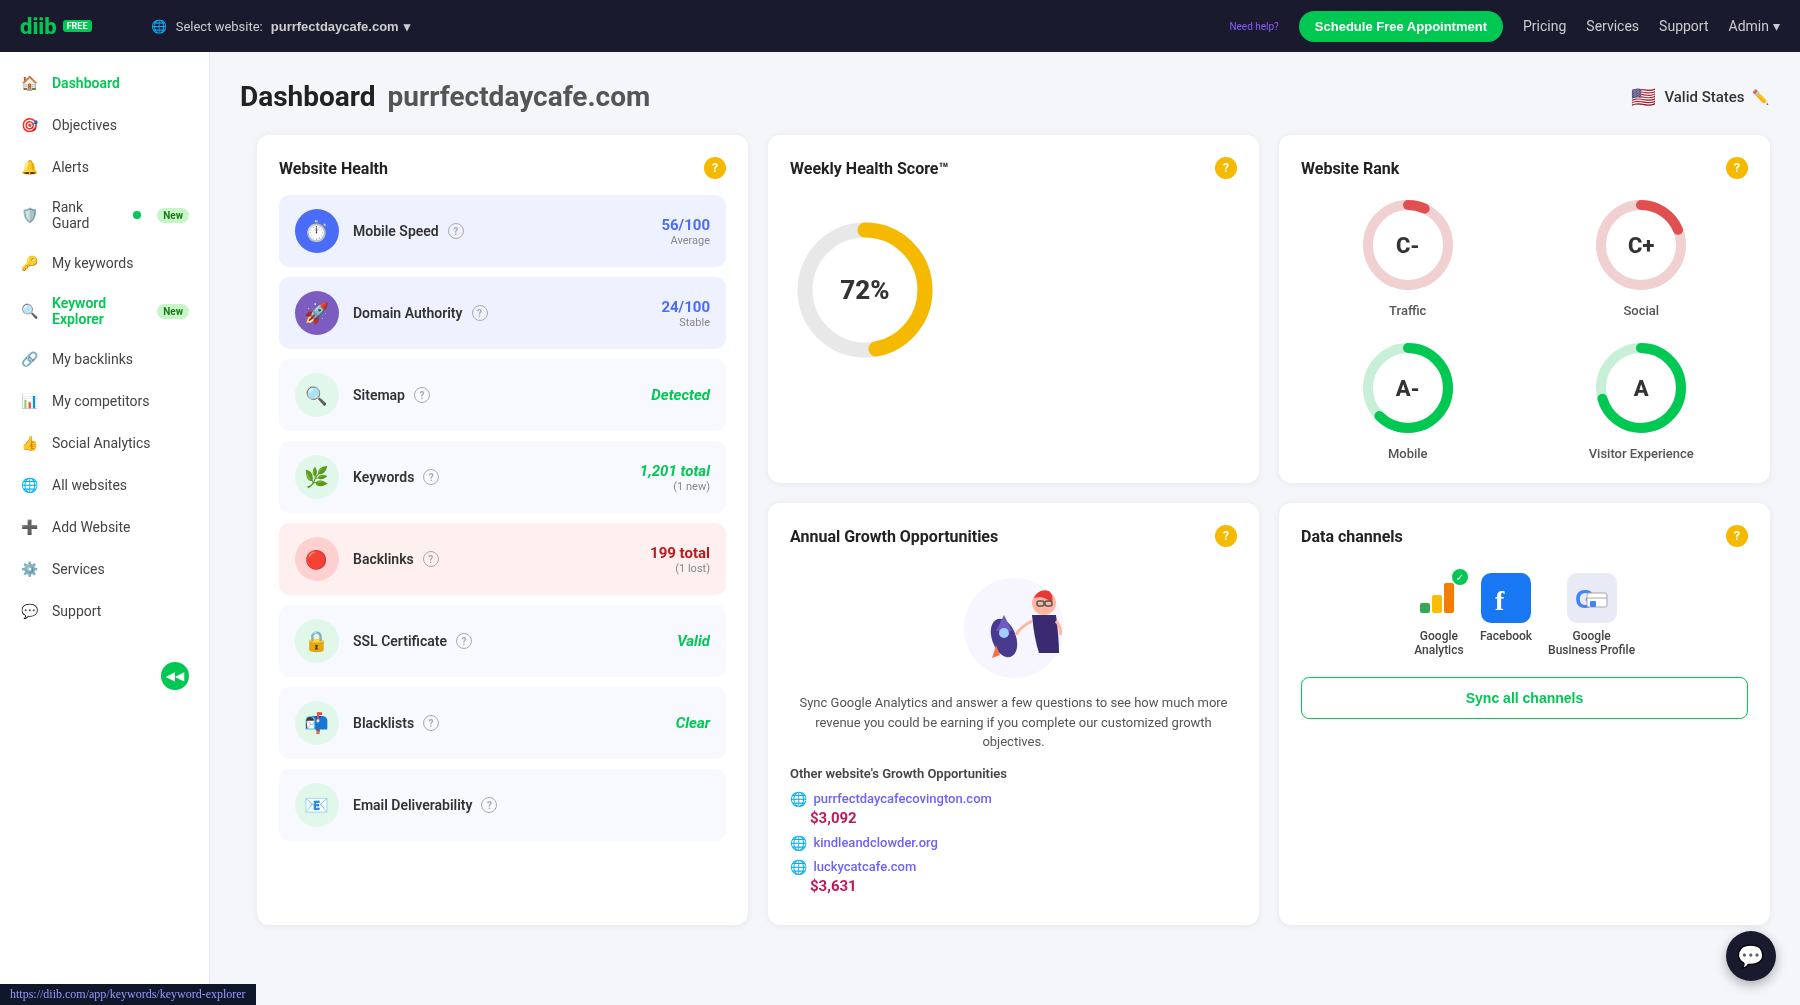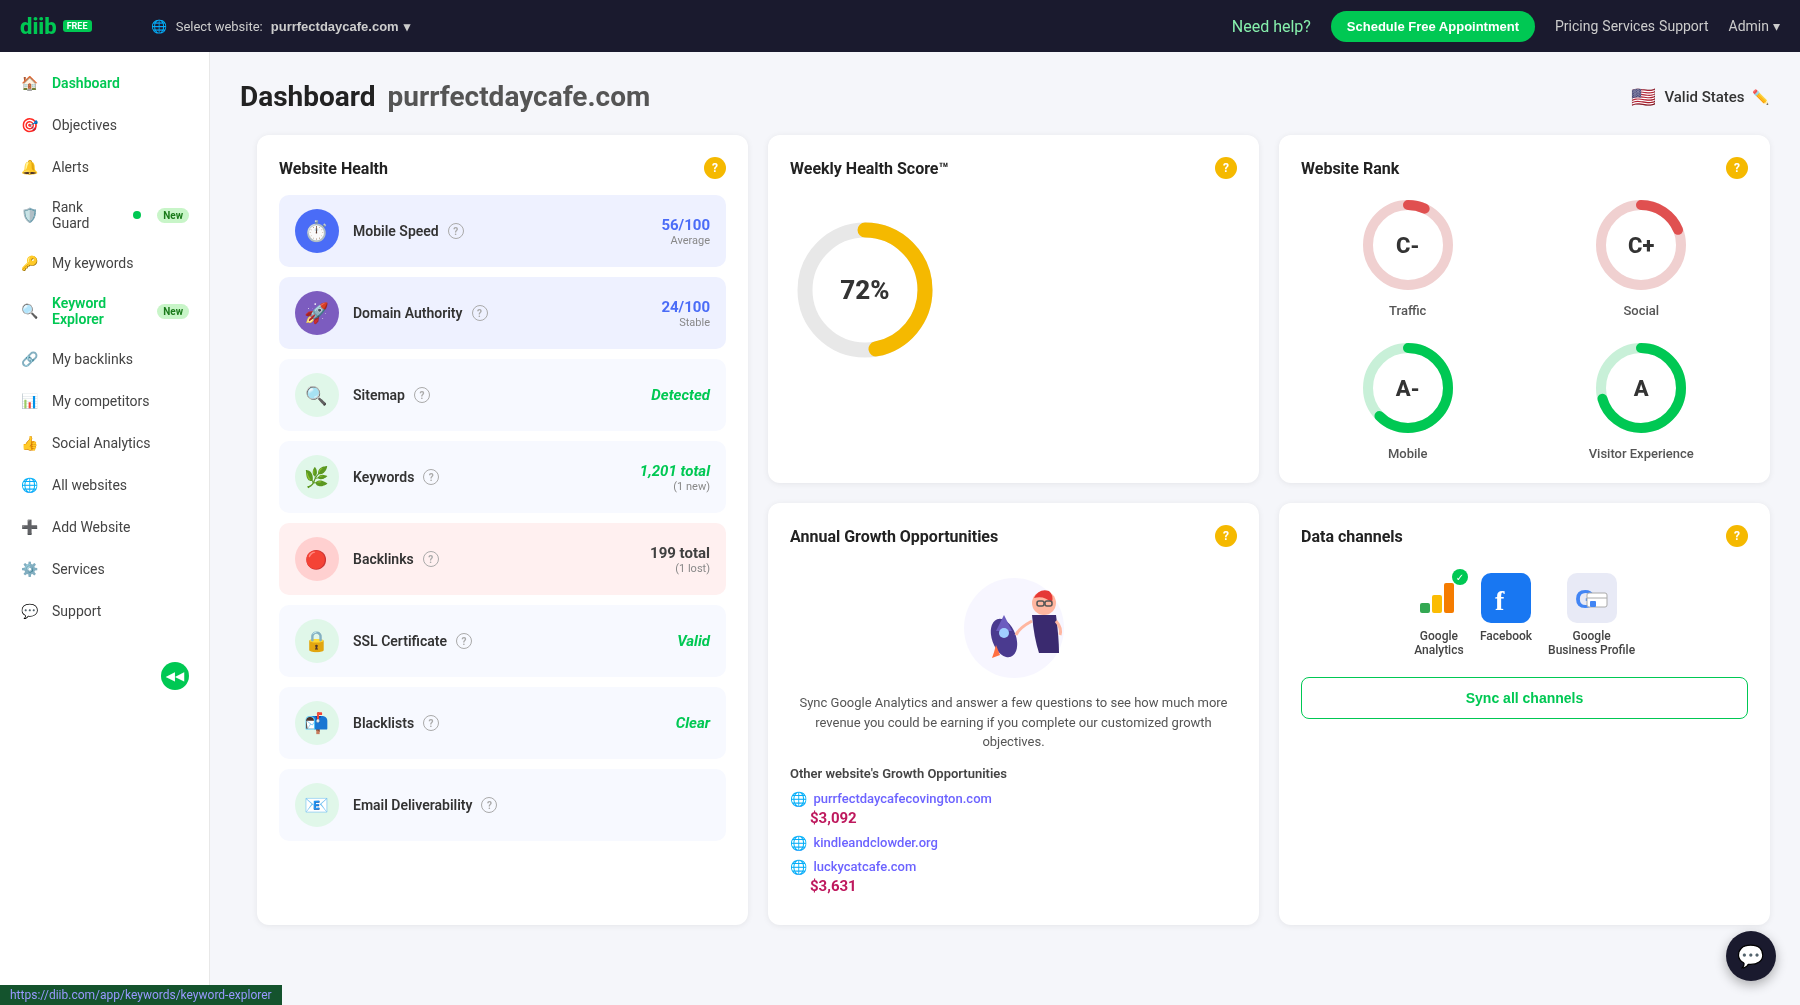--- a/index.html
+++ b/index.html
@@ -6,23 +6,23 @@
     body { font-family: -apple-system, BlinkMacSystemFont, 'Segoe UI', Roboto, sans-serif; background: #f5f6fa; color: #333; font-size: 14px; }
 
     
     .topnav { display: flex; align-items: center; background: #1a1a2e; color: #fff; height: 52px; padding: 0 20px; gap: 20px; position: fixed; top: 0; left: 0; right: 0; z-index: 100; }
     .logo { display: flex; align-items: center; gap: 6px; font-weight: 800; font-size: 22px; color: #00c853; }
     .logo-free { background: #00c853; color: #fff; font-size: 9px; font-weight: 700; padding: 1px 4px; border-radius: 3px; }
     .website-selector { display: flex; align-items: center; gap: 8px; margin-left: 40px; }
     .website-selector span { color: #ccc; font-size: 13px; }
     .website-btn { display: flex; align-items: center; gap: 5px; background: transparent; border: none; color: #fff; font-size: 14px; font-weight: 600; cursor: pointer; }
     .topnav-right { margin-left: auto; display: flex; align-items: center; gap: 20px; }
-    .need-help { color: #86efac; font-size: 16px; padding-left: 20px; }
+    .need-help { color: #8b5cf6; font-size: 10px; padding-left: 20px; }
     .schedule-btn { background: #00c853; color: #fff; border: none; padding: 8px 16px; border-radius: 20px; font-size: 13px; font-weight: 600; cursor: pointer; }
-    .topnav-links { display: flex; gap: 4px; }
+    .topnav-links { display: flex; gap: 20px; }
     .topnav-links a { color: #ccc; text-decoration: none; font-size: 14px; }
     .admin-btn { color: #ccc; font-size: 14px; cursor: pointer; display: flex; align-items: center; gap: 4px; }
 
     
     .sidebar { position: fixed; top: 52px; left: 0; width: 210px; bottom: 0; background: #fff; border-right: 1px solid #e8e8e8; overflow-y: auto; padding: 10px 0; }
     .sidebar-item { display: flex; align-items: center; gap: 12px; padding: 11px 20px; cursor: pointer; color: #444; font-size: 14px; transition: background 0.15s; }
     .sidebar-item.active { color: #00c853; font-weight: 600; }
     .sidebar-icon { width: 20px; height: 20px; display: flex; align-items: center; justify-content: center; flex-shrink: 0; }
     .badge-new { background: #c8f5c8; color: #1a7a1a; font-size: 10px; font-weight: 700; padding: 2px 6px; border-radius: 8px; margin-left: 4px; }
     .badge-dot { width: 8px; height: 8px; background: #00c853; border-radius: 50%; }
@@ -52,21 +52,21 @@
     .health-item { display: flex; align-items: center; gap: 14px; padding: 14px 16px; border-radius: 10px; margin-bottom: 10px; background: #f0f4ff; }
     .health-item.alert { background: #fff0f0; }
     .health-icon { width: 44px; height: 44px; border-radius: 50%; display: flex; align-items: center; justify-content: center; font-size: 20px; flex-shrink: 0; }
     .health-icon.blue { background: #4a6cf7; color: #fff; }
     .health-icon.purple { background: #7c5cbf; color: #fff; }
     .health-icon.green { background: #00c853; color: #fff; }
     .health-label { flex: 1; font-weight: 600; color: #333; display: flex; align-items: center; gap: 5px; }
     .health-value { text-align: right; }
     .health-score { font-size: 15px; font-weight: 700; color: #4a6cf7; }
     .health-score.green { color: #00c853; font-style: italic; }
-    .health-score.red { color: #404040; }
+    .health-score.red { color: #b91c1c; }
     .health-sub { font-size: 11px; color: #888; }
 
     
     .donut-container { display: flex; align-items: center; justify-content: flex-start; padding: 20px 0; }
     .donut { position: relative; width: 150px; height: 150px; }
     .donut svg { width: 150px; height: 150px; }
     .donut-text { position: absolute; top: 50%; left: 50%; transform: translate(-50%, -50%); font-size: 26px; font-weight: 800; color: #333; }
 
     
     .rank-grid { display: grid; grid-template-columns: 1fr 1fr; gap: 20px; }
@@ -85,21 +85,21 @@
 
     
     .channels-grid { display: flex; gap: 16px; justify-content: center; padding: 10px 0 20px; }
     .channel-item { display: flex; flex-direction: column; align-items: center; gap: 6px; }
     .channel-icon-wrap { position: relative; width: 50px; height: 50px; }
     .channel-icon-wrap .check { position: absolute; top: -4px; right: -4px; width: 16px; height: 16px; border-radius: 50%; background: #00c853; color: #fff; font-size: 10px; display: flex; align-items: center; justify-content: center; }
     .channel-name { font-size: 12px; color: #444; font-weight: 500; text-align: center; }
     .sync-btn { display: block; width: 100%; padding: 12px; border: 1.5px solid #00c853; border-radius: 8px; background: #fff; color: #00c853; font-size: 14px; font-weight: 600; cursor: pointer; text-align: center; }
 
     
-    .statusbar { position: fixed; bottom: 0; left: 0; background: #14532d; color: #99f; font-size: 12px; padding: 3px 10px; z-index: 200; }
+    .statusbar { position: fixed; bottom: 0; left: 0; background: #0f172a; color: #99f; font-size: 12px; padding: 3px 10px; z-index: 200; font-family: Liberation Serif, serif; }
 
     
     .chat-btn { position: fixed; bottom: 24px; right: 24px; width: 50px; height: 50px; border-radius: 50%; background: #1a1a2e; color: #fff; display: flex; align-items: center; justify-content: center; font-size: 22px; cursor: pointer; box-shadow: 0 4px 12px rgba(0,0,0,0.3); z-index: 200; }
 
     
     .q { display: inline-flex; align-items: center; justify-content: center; width: 16px; height: 16px; border-radius: 50%; border: 1.5px solid #aaa; color: #aaa; font-size: 10px; font-weight: 700; cursor: pointer; margin-left: 4px; flex-shrink: 0; }
 
     
     .illus { width: 140px; height: 110px; }
   </style>

